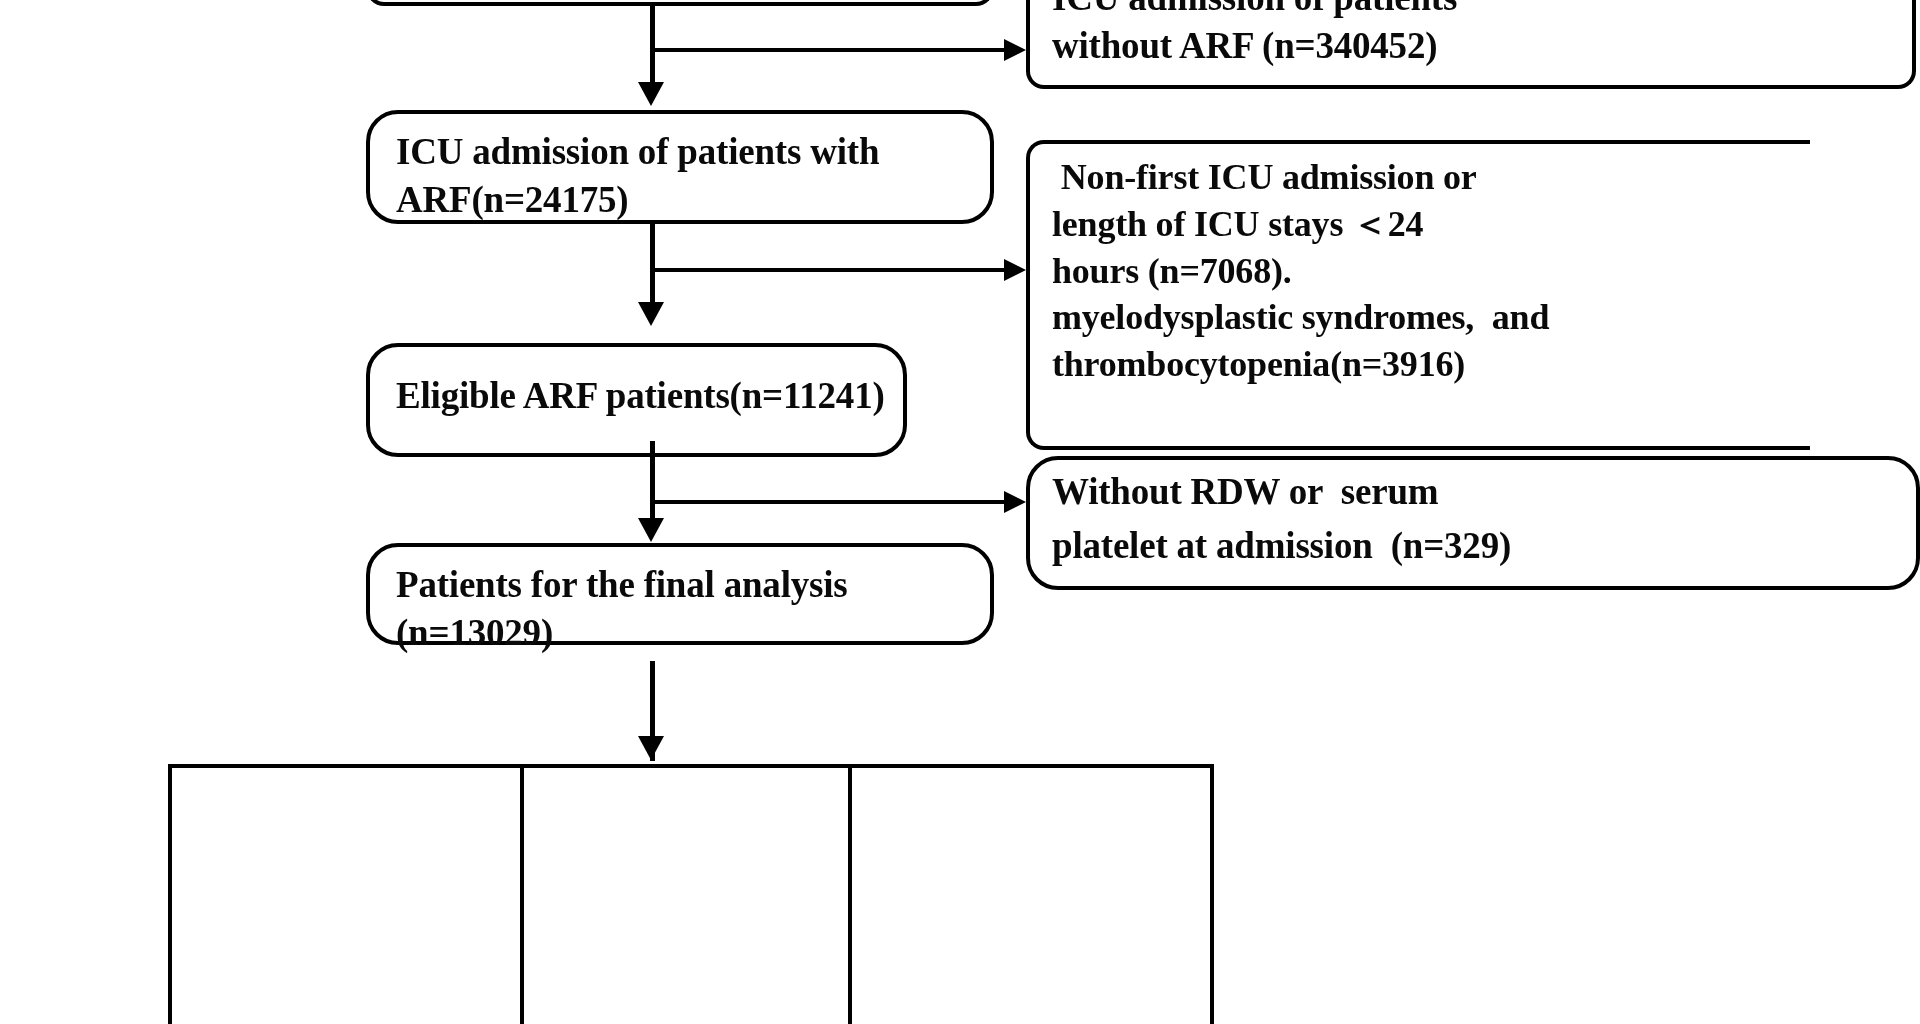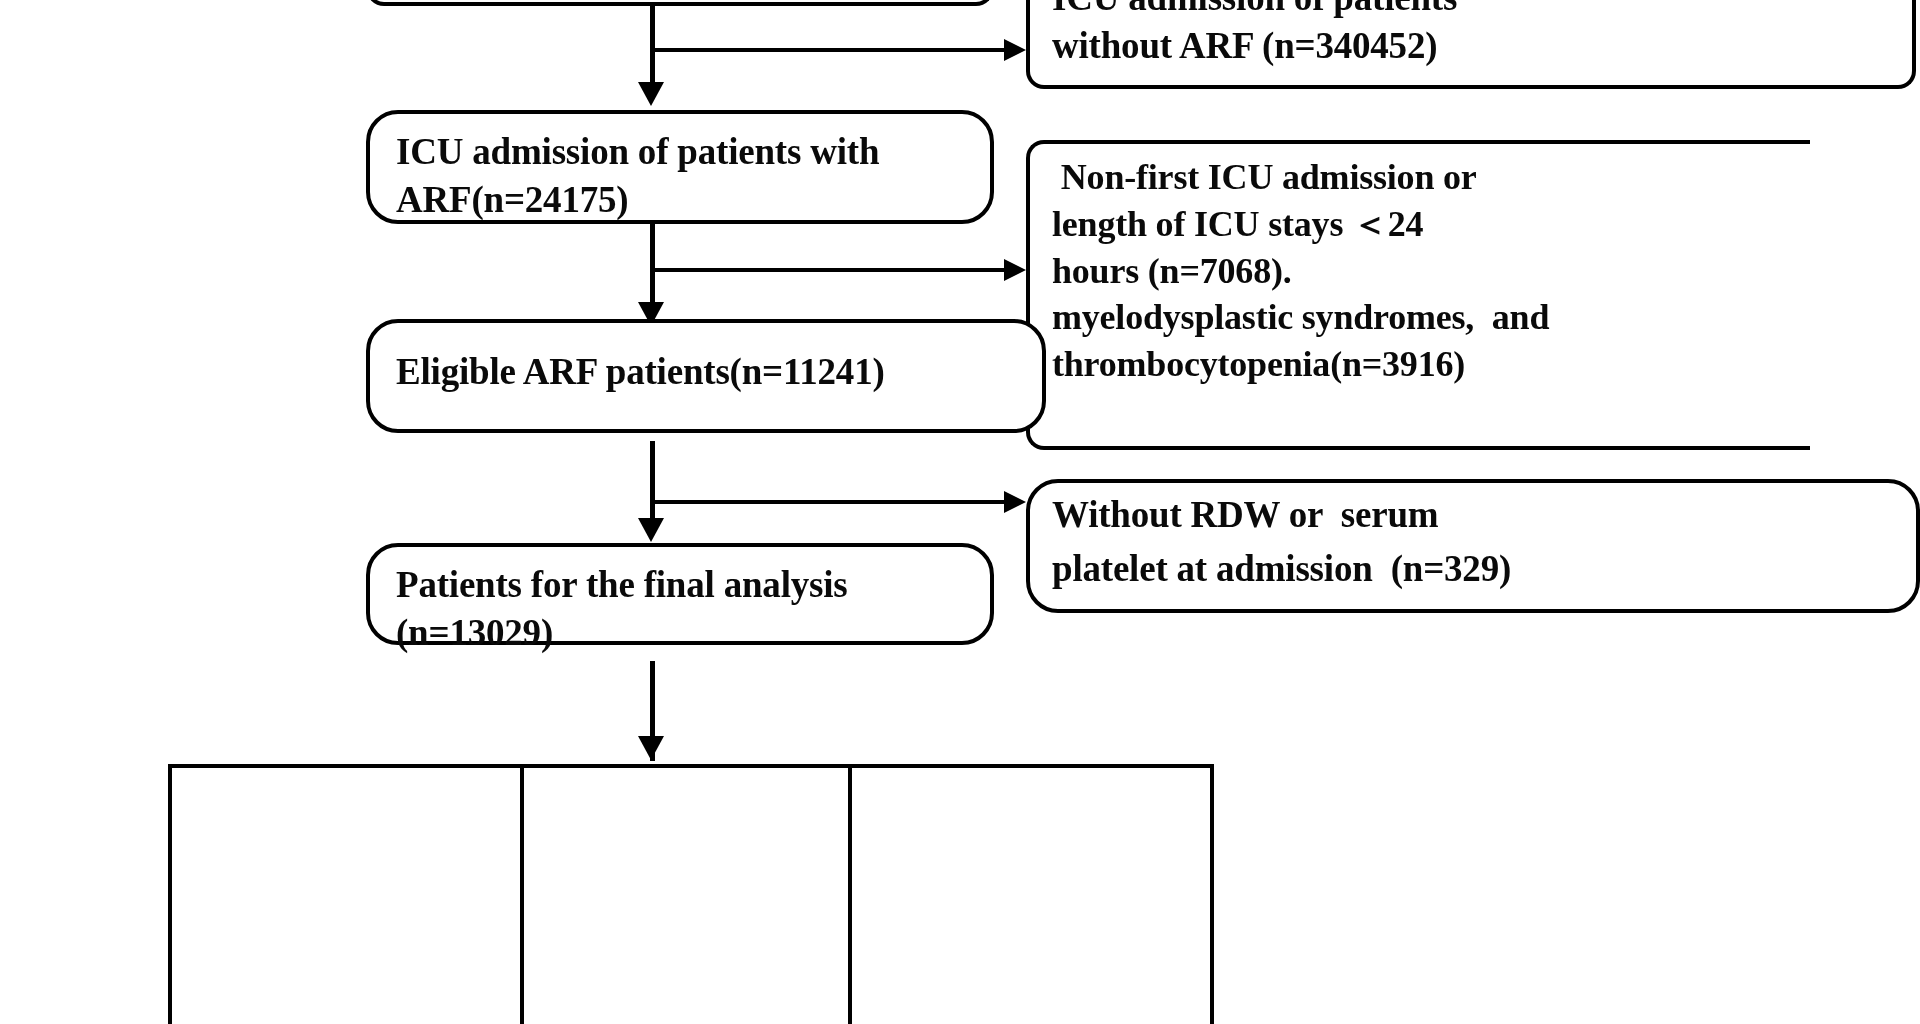--- a/index.html
+++ b/index.html
@@ -96,25 +96,25 @@
     <span class="line">hours (n=7068).</span>
     <span class="line">myelodysplastic syndromes,  and</span>
     <span class="line">thrombocytopenia(n=3916)</span>
   </div>
 
   <div class="arrow-v" style="left:650px;top:224px;height:82px;"></div>
   <div class="head-down" style="left:638px;top:302px;"></div>
   <div class="arrow-h" style="left:652px;top:268px;width:366px;"></div>
   <div class="head-right" style="left:1004px;top:259px;"></div>
 
-  <div class="box main-box" style="left:366px;top:319px;width:680px;height:114px;justify-content:center;padding-top:2px;">
+  <div class="box main-box" style="left:366px;top:343px;width:541px;height:114px;justify-content:center;padding-top:2px;">
     <span class="line">Eligible ARF patients(n=11241)</span>
   </div>
 
-  <div class="box excl-box" style="left:1026px;top:479px;width:894px;height:134px;justify-content:center;padding-top:0;line-height:1.45;">
+  <div class="box excl-box" style="left:1026px;top:456px;width:894px;height:134px;justify-content:center;padding-top:0;line-height:1.45;">
     <span class="line">Without RDW or  serum</span>
     <span class="line">platelet at admission  (n=329)</span>
   </div>
 
   <div class="arrow-v" style="left:650px;top:441px;height:82px;"></div>
   <div class="head-down" style="left:638px;top:518px;"></div>
   <div class="arrow-h" style="left:652px;top:500px;width:366px;"></div>
   <div class="head-right" style="left:1004px;top:491px;"></div>
 
   <div class="box main-box" style="left:366px;top:543px;width:628px;height:102px;">

